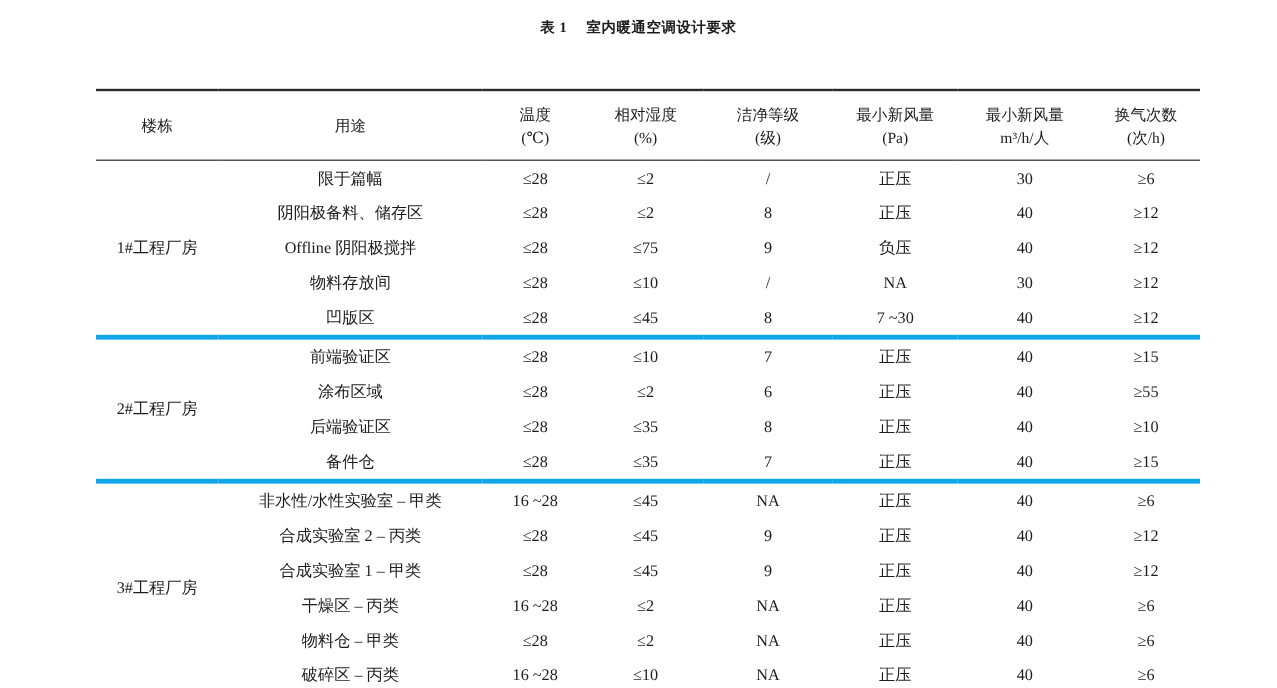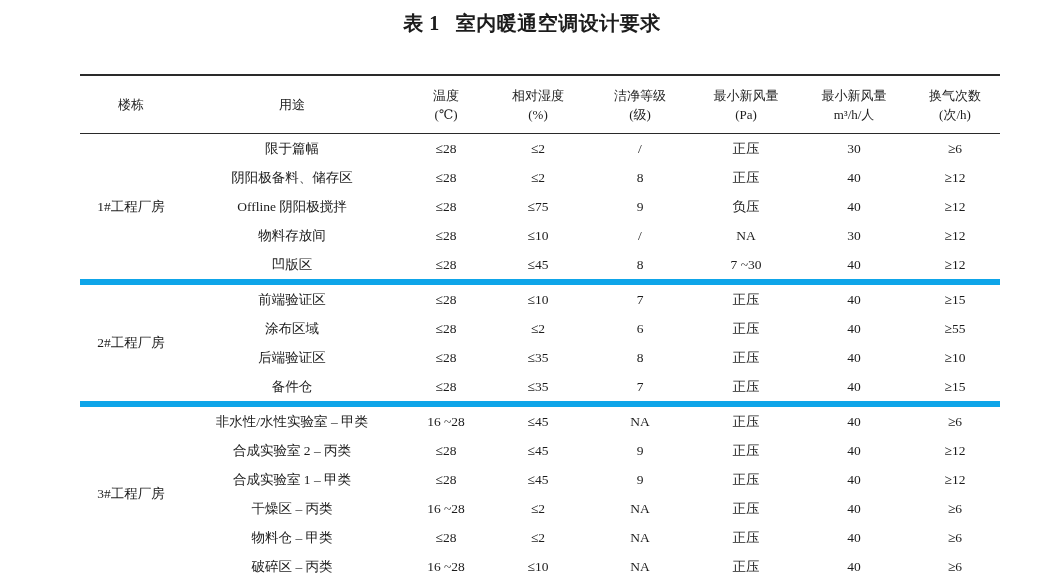--- a/index.html
+++ b/index.html
@@ -13,21 +13,21 @@
     color: #1c1c1c;
   }
   .page {
     position: relative;
     width: 1064px;
     height: 573px;
   }
   .table-title {
     padding-top: 12px;
     text-align: center;
-    font-size: 20px;
+    font-size: 12px;
     font-weight: bold;
     line-height: 22px;
     margin-bottom: 9px;
     letter-spacing: 0.5px;
   }
   .table-title .num {
     margin-right: 16px;
   }
   table.hvac {
     margin-left: 80px;
@@ -51,21 +51,21 @@
   thead th .sub:empty { display: none; }
   tbody td {
     height: 29px;
     font-size: 13.5px;
     text-align: center;
     vertical-align: middle;
     padding: 0;
     white-space: nowrap;
   }
   tr.group-start td {
-    border-top: 6px solid #0ea5e9;
+    border-top: 4px solid #0ea5e9;
   }
   .footnote {
     margin-left: 92px;
     margin-top: 6px;
     font-size: 13px;
     line-height: 18px;
   }
   .footnote sup {
     font-size: 9px;
     line-height: 0;

